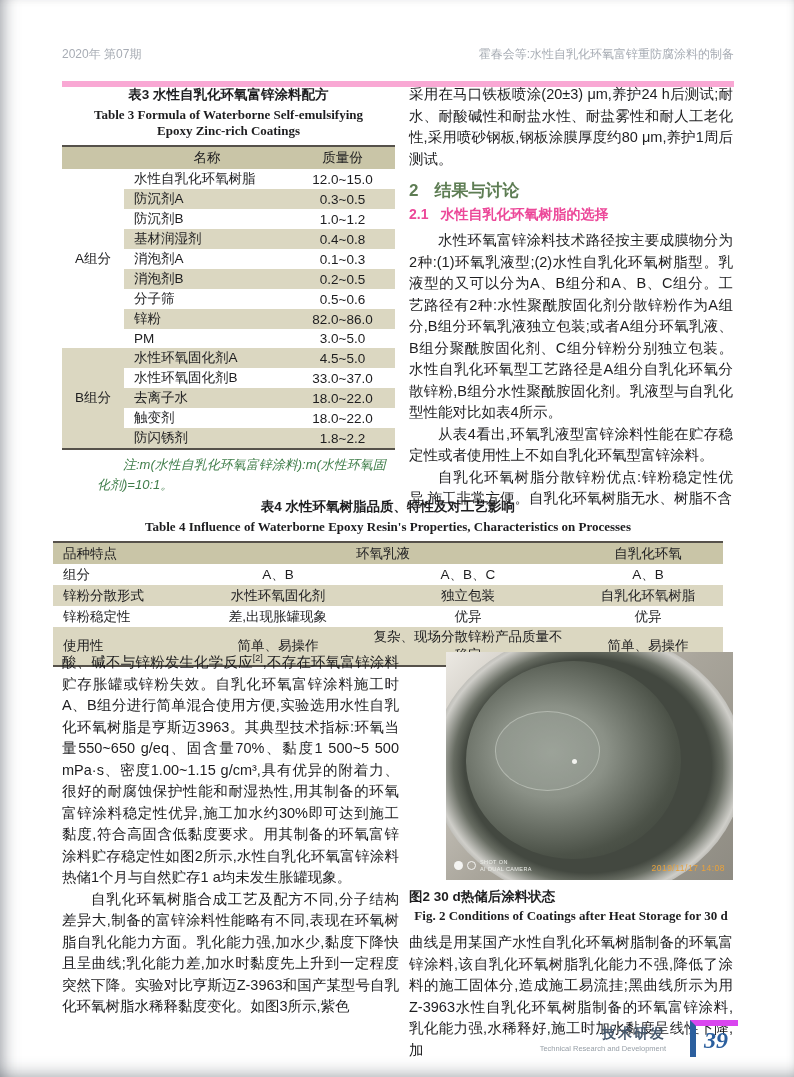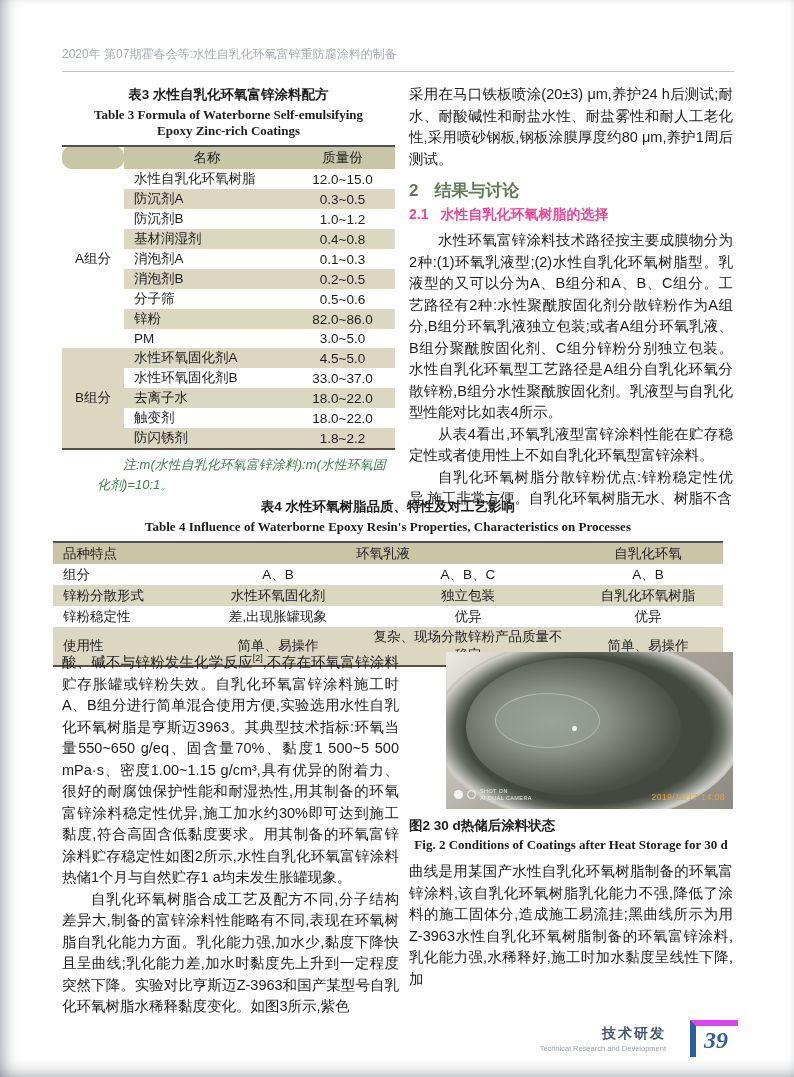--- a/index.html
+++ b/index.html
@@ -5,54 +5,54 @@
   html,body{margin:0;padding:0;background:#dfe1e4;}
   .page{
     position:relative;width:794px;height:1077px;margin:0 auto;background:#ffffff;
     font-family:"Liberation Sans","DejaVu Sans",sans-serif;color:#1d1d1f;overflow:hidden;
     box-shadow: inset 18px 0 16px -15px rgba(80,86,96,.55),
                 inset 0 -18px 16px -15px rgba(80,86,96,.45),
                 inset -8px 0 10px -10px rgba(80,86,96,.25),
                 inset 0 8px 10px -10px rgba(80,86,96,.18);
   }
   
-  .hdr{position:absolute;left:62px;right:60px;top:46px;display:flex;
-       font-size:12px;color:#a7acb4;border-bottom:1px solid #f9a8d4;padding-bottom:8px;}
+  .hdr{position:absolute;left:62px;right:60px;top:46px;display:flex;justify-content:space-between;
+       font-size:12px;color:#a7acb4;border-bottom:6px solid #f9a8d4;padding-bottom:18px;}
   
   .col{position:absolute;}
   .para{margin:0;text-align:justify;font-size:14.5px;line-height:21.5px;}
   .indent{text-indent:2em;}
   sup.ref{font-size:9px;vertical-align:super;line-height:0;}
   
   .h2{margin:9px 0 3px;color:#5e7d54;font-size:17px;font-weight:600;}
   .h2 .num{margin-right:16px;}
   .h3{margin:4px 0 6px;color:#ec4899;font-size:14px;font-weight:700;}
   .h3 .num{margin-right:12px;}
   
   .tbl-title-zh{text-align:center;font-weight:700;font-size:13.5px;margin:0 0 3px;}
   .tbl-title-en{text-align:center;font-weight:700;font-size:13px;margin:0 0 6px;
                 font-family:"Liberation Serif","DejaVu Serif",serif;}
   table{border-collapse:collapse;width:100%;}
   .dtable{border-top:2px solid #55514a;border-bottom:2px solid #55514a;font-size:13.5px;}
   .dtable td,.dtable th{padding:1px 4px;height:17px;font-weight:400;}
-  .khd{background:#c9c5a7;border-radius:10px;}
+  .khd{background:#c9c5a7;}
   .kh{background:#dbd7c1;}
   
   #t3 col.g{width:62px;} #t3 col.n{width:166px;} #t3 col.v{width:105px;}
   #t3 .name{text-align:left;padding-left:10px;}
   #t3 .val{text-align:center;}
   #t3 .grp{text-align:center;vertical-align:middle;}
   #t3 thead th{height:20px;text-align:center;}
   .note{color:#3f7d49;font-style:italic;font-size:13px;line-height:20px;text-indent:2em;margin-top:5px;margin-left:35px;}
   
   #t4 col.l{width:140px;} #t4 col.c1{width:170px;} #t4 col.c2{width:210px;} #t4 col.c3{width:150px;}
   #t4 td.lab,#t4 th.lab{text-align:left;padding-left:10px;}
   #t4 td,#t4 th{text-align:center;height:19px;}
   
-  .photo{position:relative;width:287px;height:157px;margin-left:37px;overflow:hidden;
+  .photo{position:relative;width:287px;height:228px;margin-left:37px;overflow:hidden;
          background:linear-gradient(135deg,#ece9e3 0%,#cdc9c1 20%,#a9a59b 50%,#8e8b82 100%);}
   .rim{position:absolute;left:-5%;top:-9%;width:109%;height:118%;border-radius:50%;
        background:radial-gradient(ellipse at 50% 50%, #434840 0%, #434840 56%, #676c62 61%,
                   #cfcec9 69%, #97968f 76%, #bdbbb4 84%, #7e7c73 100%);}
   .paint{position:absolute;left:7%;top:4%;width:75%;height:87%;border-radius:50%;
          background:radial-gradient(ellipse at 40% 46%, #9ba197 0%, #8b9187 30%, #6d7369 48%,
                     #4c5248 68%, #363c34 100%);}
   .swirl{position:absolute;left:17%;top:26%;width:36%;height:34%;border-radius:50%;
          border:1px solid rgba(220,224,216,.45);background:rgba(160,168,158,.25);}
   .dot{position:absolute;left:44%;top:47%;width:5px;height:5px;border-radius:50%;background:#f2f3ef;}

